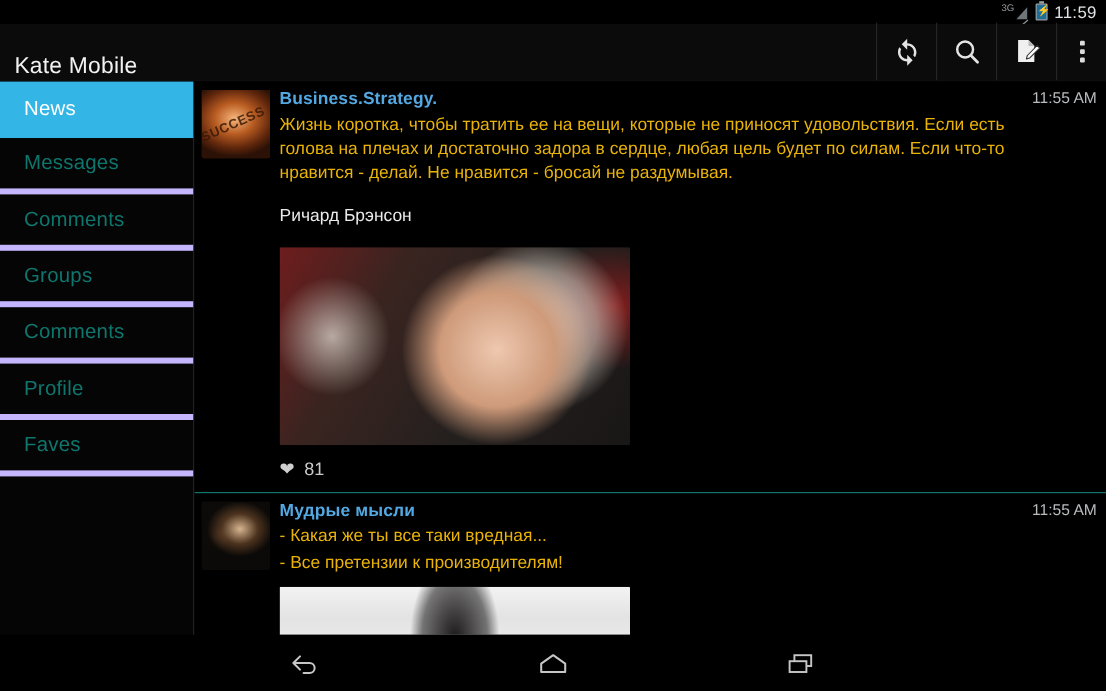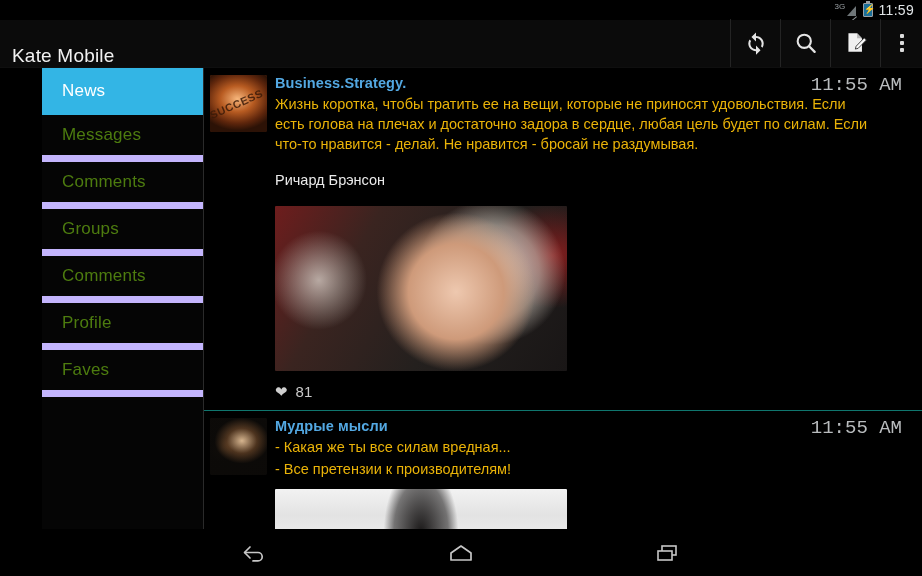--- a/index.html
+++ b/index.html
@@ -57,44 +57,44 @@
   .dots{ display:flex; flex-direction:column; gap:3px; align-items:center;}
   .dots i{ width:4px;height:4px;background:#dcdcdc;border-radius:1px; display:block;}
 
   
   .bodyrow{
     position:absolute; top:68px; left:0; width:922px; height:461px;
     display:flex; background:#000;
   }
 
   
-  .sidebar{ width:162px; height:461px; background:#050505; border-right:1px solid #2a2a2a;margin-left:42px; }
+  .sidebar{ width:162px; height:461px; background:#050505; border-right:1px solid #2a2a2a; }
   .nav-item{
     height:47px; display:flex; align-items:center; padding-left:20px;
-    font-size:17px; color:#4d7c0f; border-bottom:7px solid #c4b5fd; cursor:pointer;
+    font-size:17px; color:#0f766e; border-bottom:5px solid #c4b5fd; cursor:pointer;
     letter-spacing:.2px;
   }
   .nav-item.active{ background:#33b5e5; color:#ffffff; border-bottom:1px solid #33b5e5;}
 
   
   .feed{ flex:1; height:461px; overflow:hidden; background:#000; position:relative; }
   .post{ padding:4px 0 0 0; position:relative; }
   .post + .post{ border-top:1px solid #0f766e; }
   .post-head{ display:flex; padding:0 8px 0 4px; }
   .avatar{
     width:57px; height:57px; margin:3px 8px 0 2px; flex:0 0 57px;
     border-radius:2px; overflow:hidden; position:relative;
   }
   .post-main{ flex:1; min-width:0; padding-top:2px; position:relative;}
   .author{
     font-size:14.5px; font-weight:bold; color:#53a8e2; letter-spacing:.1px;
     display:inline-block;
   }
   .time{
-    position:absolute; right:12px; top:2px; font-size:19px; color:#b9bcbe;font-family:Liberation Mono, monospace;
+    position:absolute; right:0; top:2px; font-size:13px; color:#b9bcbe;
   }
   .body-text{
     font-size:14.5px; line-height:20px; color:#eab308; padding-top:2px;
     padding-right:44px; word-wrap:break-word;
   }
   .sign{ font-size:14.5px; color:#eaeaea; padding-top:18px; }
   .photo{
     margin:18px 0 0 0; width:292px; height:165px; border-radius:1px;
     overflow:hidden; position:relative; background:#111;
   }
@@ -250,21 +250,21 @@
       </div>
 
       <div class="post">
         <div class="post-head">
           <div class="avatar">
             <div class="img-oldman"></div>
           </div>
           <div class="post-main">
             <span class="author">Мудрые мысли</span>
             <span class="time">11:55 AM</span>
-            <div class="body-text">- Какая же ты все силам вредная...</div>
+            <div class="body-text">- Какая же ты все таки вредная...</div>
             <div class="body-text">- Все претензии к производителям!</div>
             <div class="photo small">
               <div class="img-woman"></div>
             </div>
           </div>
         </div>
       </div>
 
     </div>
   </div>

